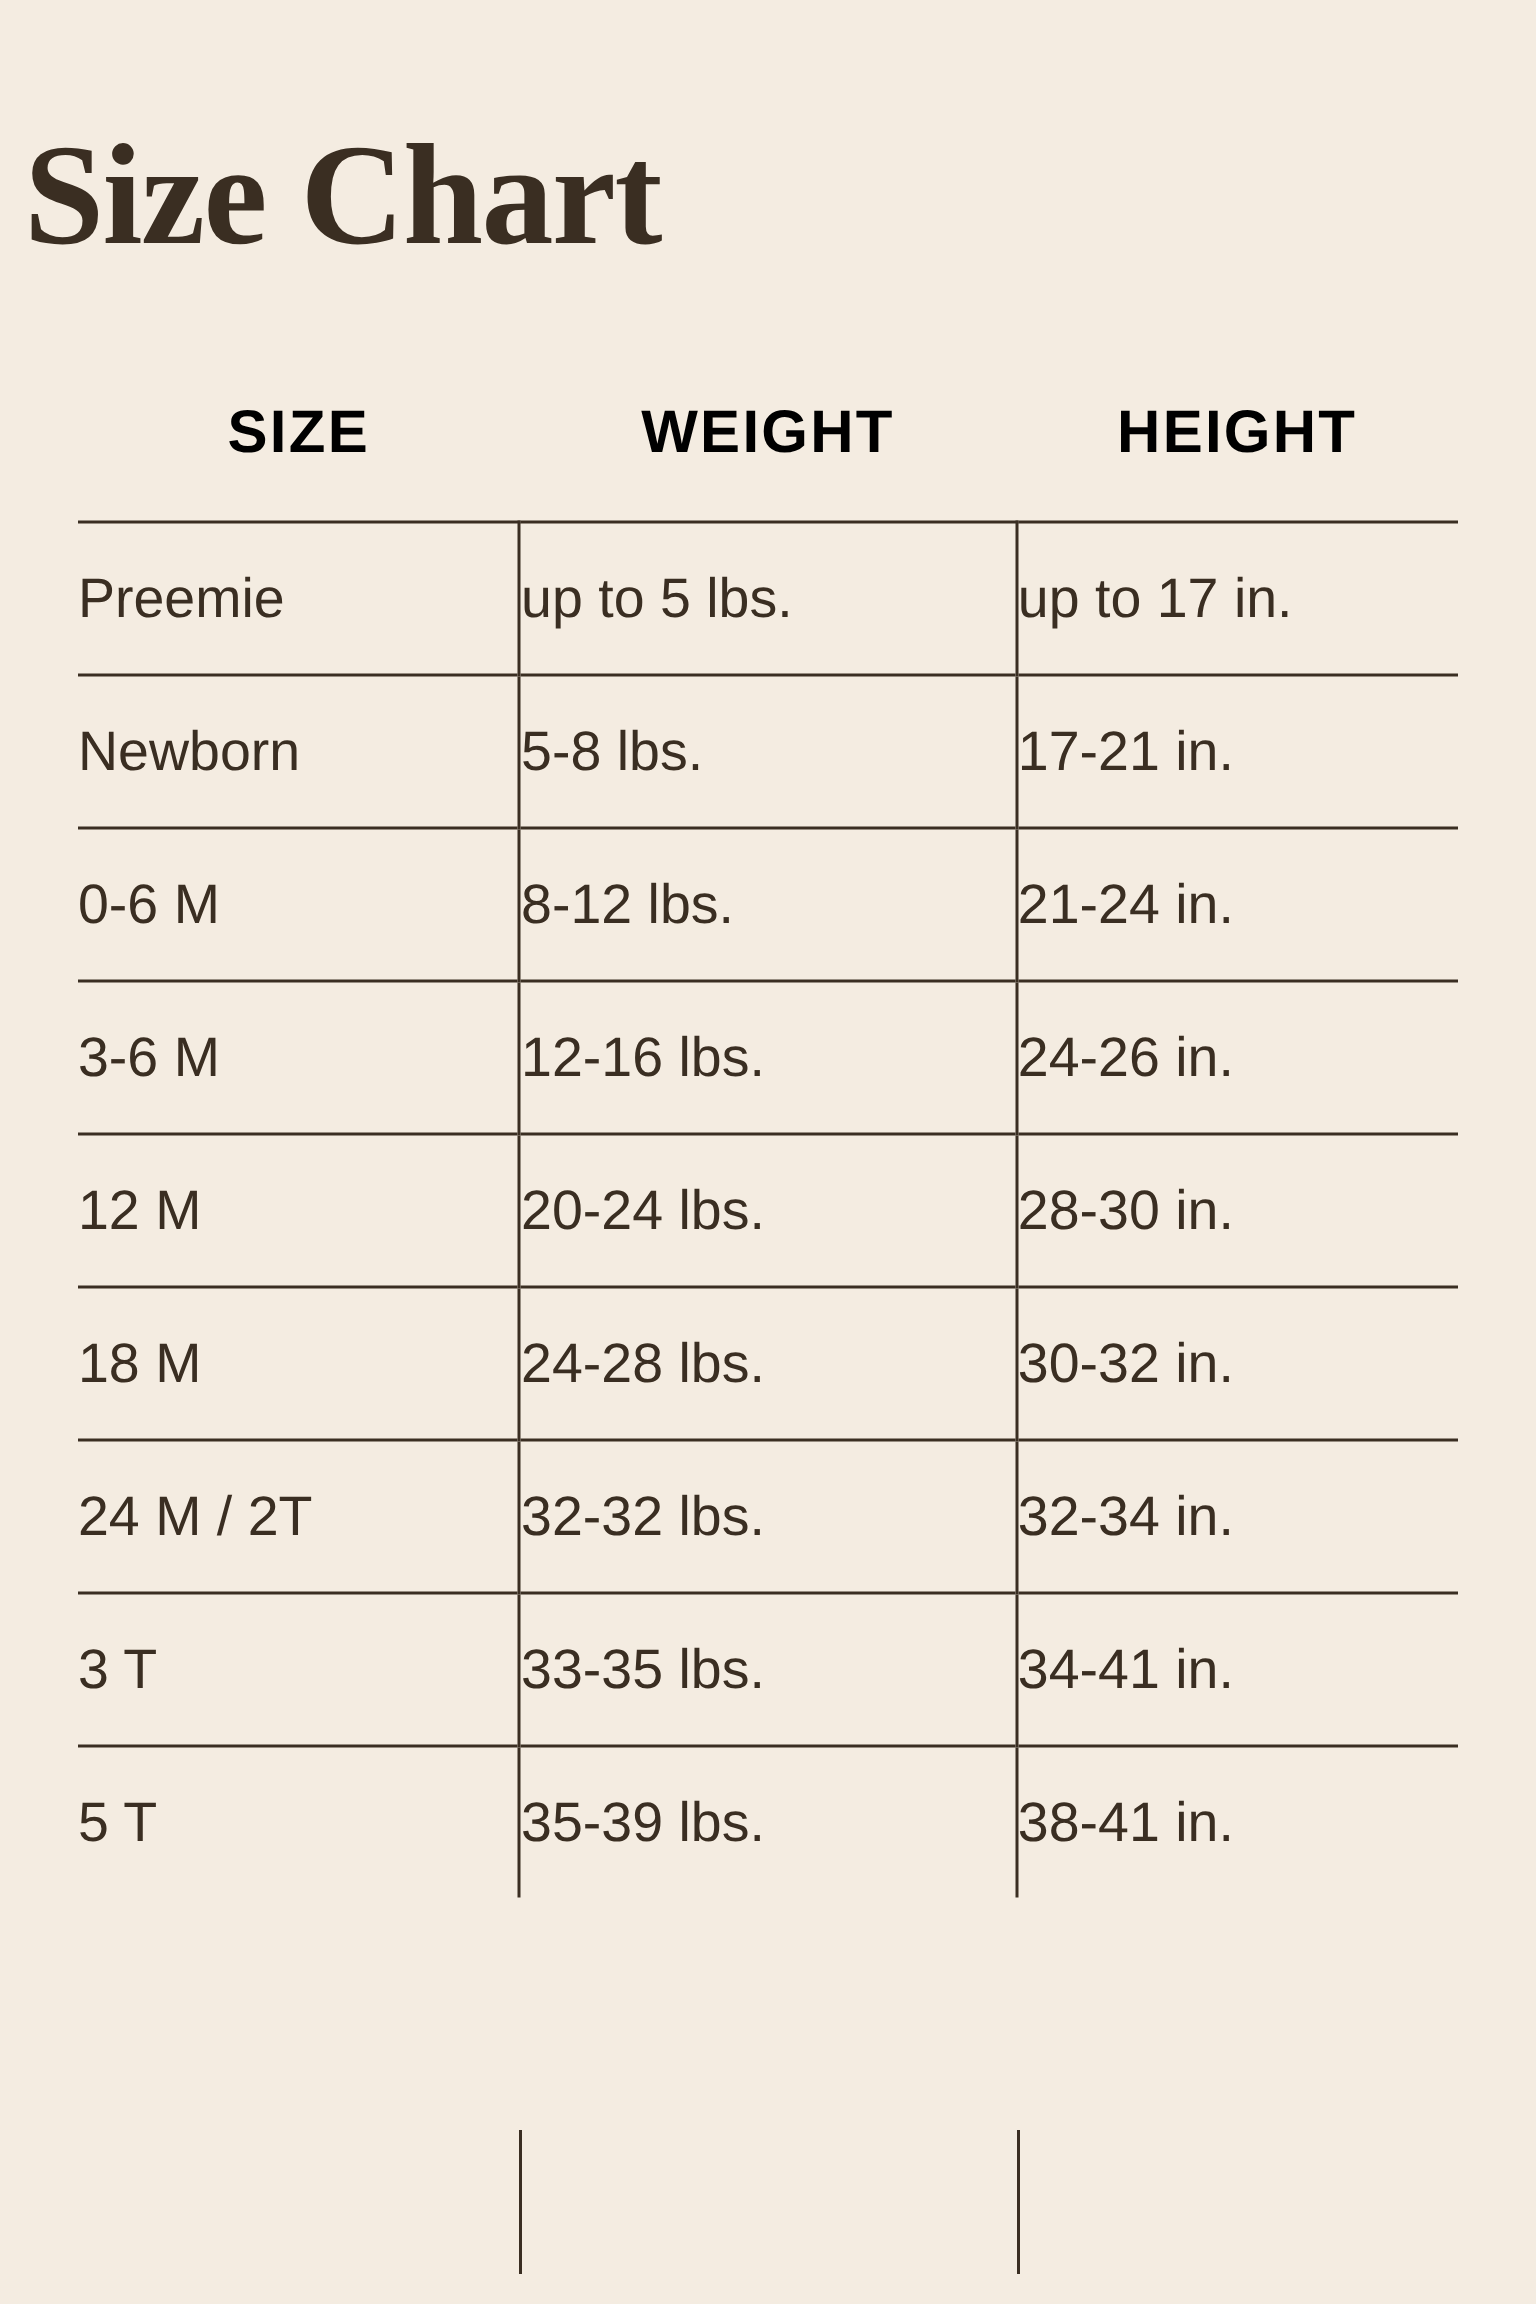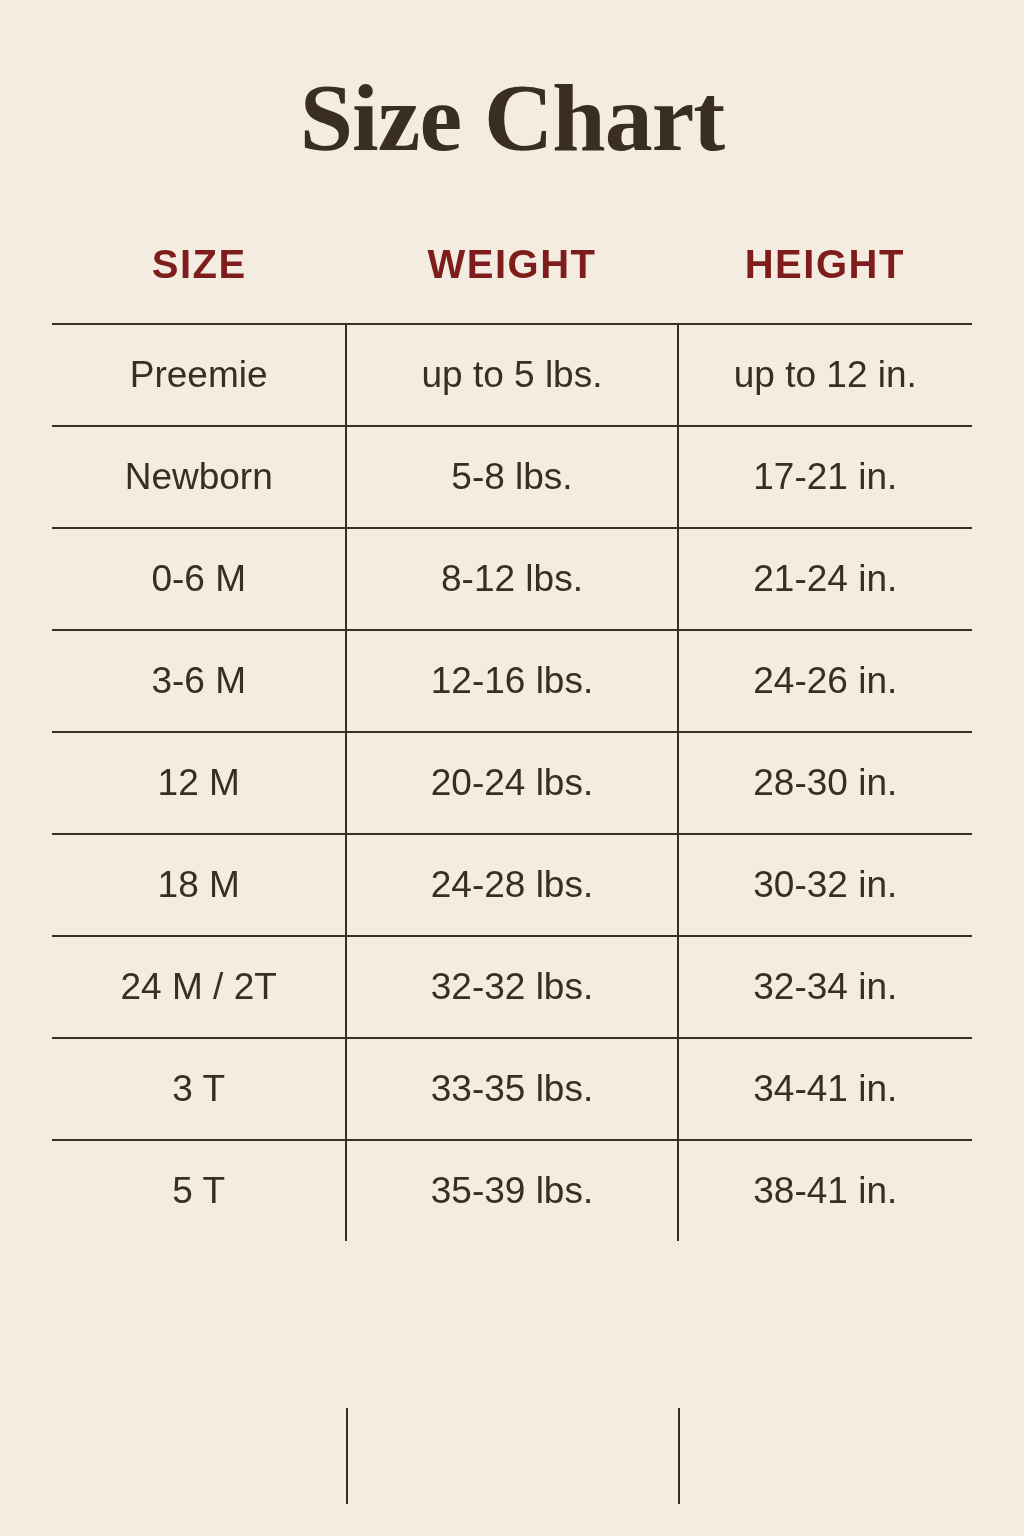--- a/index.html
+++ b/index.html
@@ -15,61 +15,61 @@
     overflow: hidden;
   }
   .page {
     position: relative;
     width: 1024px;
     height: 1536px;
     box-sizing: border-box;
     background: #f4ece1;
   }
   .title {
-    text-align: center;
+    text-align: left;
     font-family: "Liberation Serif", serif;
     font-weight: 700;
     font-size: 96px;
     line-height: 1;
     letter-spacing: -1px;
     color: #3a2e22;
     padding-top: 66px;
-    margin: 4px;
+    margin: 16px;
   }
   .table-wrap {
     margin: 0 auto;
     width: 920px;
     padding-top: 72px;
   }
   table.size-table {
     width: 100%;
     border-collapse: collapse;
     table-layout: fixed;
   }
   table.size-table col.c1 { width: 32%; }
   table.size-table col.c2 { width: 36%; }
   table.size-table col.c3 { width: 32%; }
 
   th.head-cell {
     font-family: "Liberation Sans", sans-serif;
     font-weight: 700;
     font-size: 40px;
     letter-spacing: 1.5px;
-    color: #7f1d1d;
+    color: #000000;
     text-align: center;
     padding: 0 0 36px 0;
     border: none;
     background: transparent;
   }
   tbody tr td {
     font-family: "Liberation Sans", sans-serif;
     font-weight: 400;
     font-size: 37px;
     color: #3a2e22;
-    text-align: center;
+    text-align: left;
     height: 100px;
     border-top: 2px solid #3a2e22;
     border-right: 2px solid #3a2e22;
     padding: 0;
   }
   tbody tr td:last-child {
     border-right: none;
   }
   tbody tr:last-child td {
     border-bottom: none;
@@ -101,21 +101,21 @@
         <tr>
           <th class="head-cell">SIZE</th>
           <th class="head-cell">WEIGHT</th>
           <th class="head-cell">HEIGHT</th>
         </tr>
       </thead>
       <tbody>
         <tr>
           <td>Preemie</td>
           <td>up to 5 lbs.</td>
-          <td>up to 12 in.</td>
+          <td>up to 17 in.</td>
         </tr>
         <tr>
           <td>Newborn</td>
           <td>5-8 lbs.</td>
           <td>17-21 in.</td>
         </tr>
         <tr>
           <td>0-6 M</td>
           <td>8-12 lbs.</td>
           <td>21-24 in.</td>

